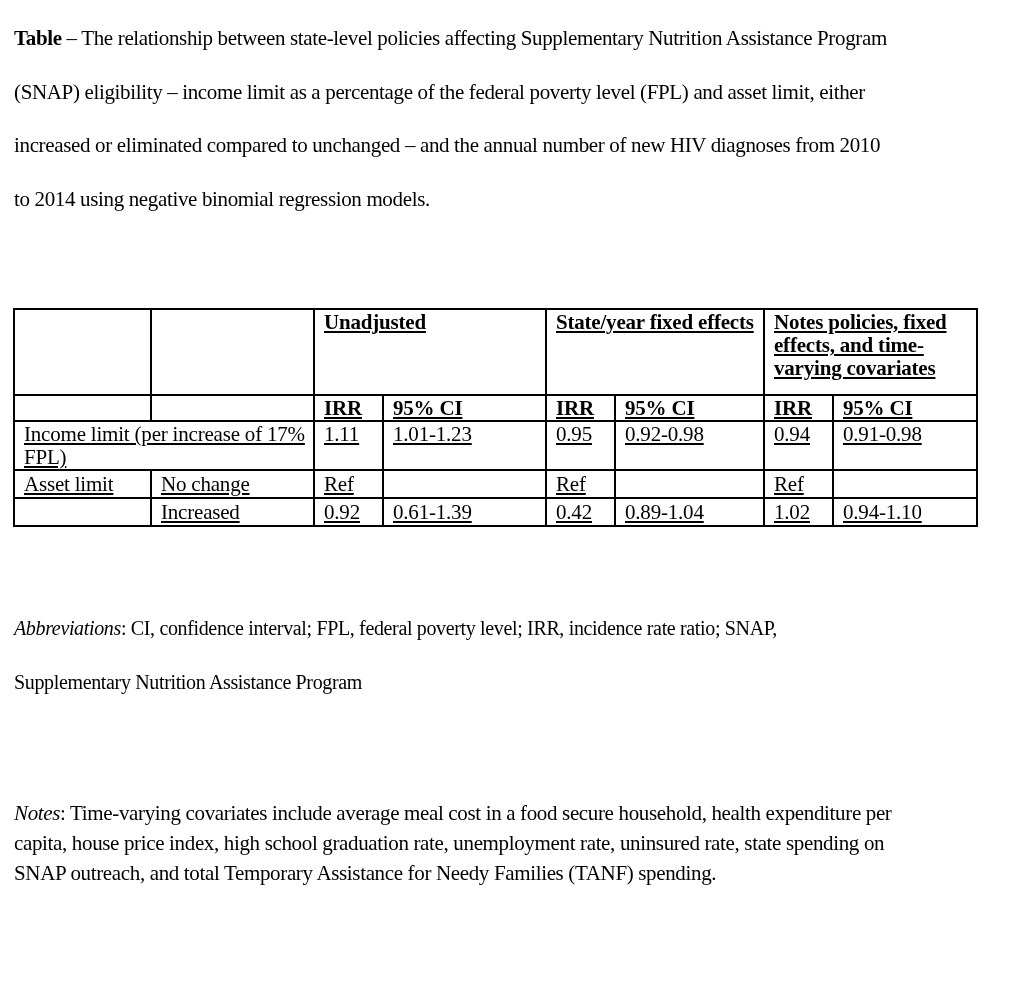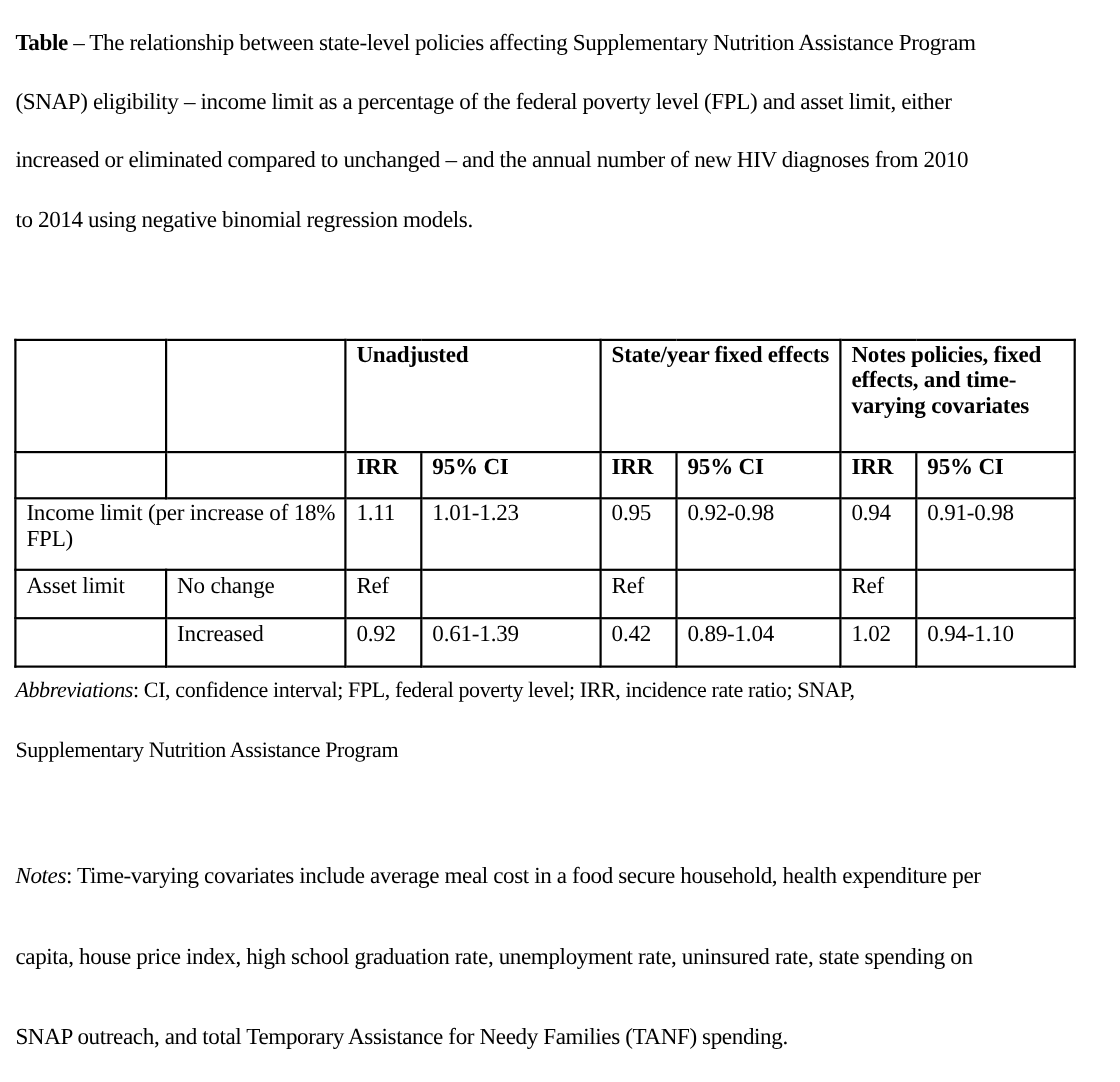--- a/index.html
+++ b/index.html
@@ -15,41 +15,42 @@
   }
   .caption b { font-weight: bold; margin-top: 44px; }
   table.results {
     position: absolute; left: 13px; top: 308px;
     border-collapse: collapse;
     font-size: 21px; line-height: 23px;
     letter-spacing: -0.2px;
   }
   table.results td {
     border: 2px solid #000;
-    padding: 1px 8px 16px 9px;
+    padding: 1px 8px 0 9px;
     vertical-align: top;
+    text-decoration: underline;
   }
   .hdr { font-weight: bold; }
   .c0 { width: 118px; }
   .c1 { width: 144px; }
   .irr { width: 50px; }
   .ci1 { width: 144px; }
   .ci2 { width: 130px; }
   .ci3 { width: 125px; }
   .r-group td { height: 83px; }
   .r-sub td { height: 21px; }
   .r-income td { height: 45px; }
   .r-plain td { height: 23px; line-height: 25px; }
   .abbr {
     position: absolute; left: 14px; top: 602px; width: 880px;
     font-size: 20px; line-height: 53.5px; letter-spacing: -0.35px;
   }
   .notes {
-    position: absolute; left: 14px; top: 760px; width: 880px;
-    font-size: 21px; line-height: 73px; letter-spacing: -0.35px;
+    position: absolute; left: 14px; top: 798px; width: 880px;
+    font-size: 21px; line-height: 30px; letter-spacing: -0.35px;
   }
   i { font-style: italic; }
 </style>
 </head>
 <body>
 
 <div class="caption"><b>Table</b><span> – The relationship between state-level policies affecting Supplementary Nutrition Assistance Program (SNAP) eligibility – income limit as a percentage of the federal poverty level (FPL) and asset limit, either increased or eliminated compared to unchanged – and the annual number of new HIV diagnoses from 2010 to 2014 using negative binomial regression models.</span></div>
 
 <table class="results">
   <tbody>
@@ -64,21 +65,21 @@
     <td></td>
     <td></td>
     <td class="hdr irr">IRR</td>
     <td class="hdr ci1">95% CI</td>
     <td class="hdr irr">IRR</td>
     <td class="hdr ci2">95% CI</td>
     <td class="hdr irr">IRR</td>
     <td class="hdr ci3">95% CI</td>
   </tr>
   <tr class="r-income">
-    <td colspan="2">Income limit (per increase of 18% FPL)</td>
+    <td colspan="2">Income limit (per increase of 17% FPL)</td>
     <td>1.11</td>
     <td>1.01-1.23</td>
     <td>0.95</td>
     <td>0.92-0.98</td>
     <td>0.94</td>
     <td>0.91-0.98</td>
   </tr>
   <tr class="r-plain">
     <td>Asset limit</td>
     <td>No change</td>

